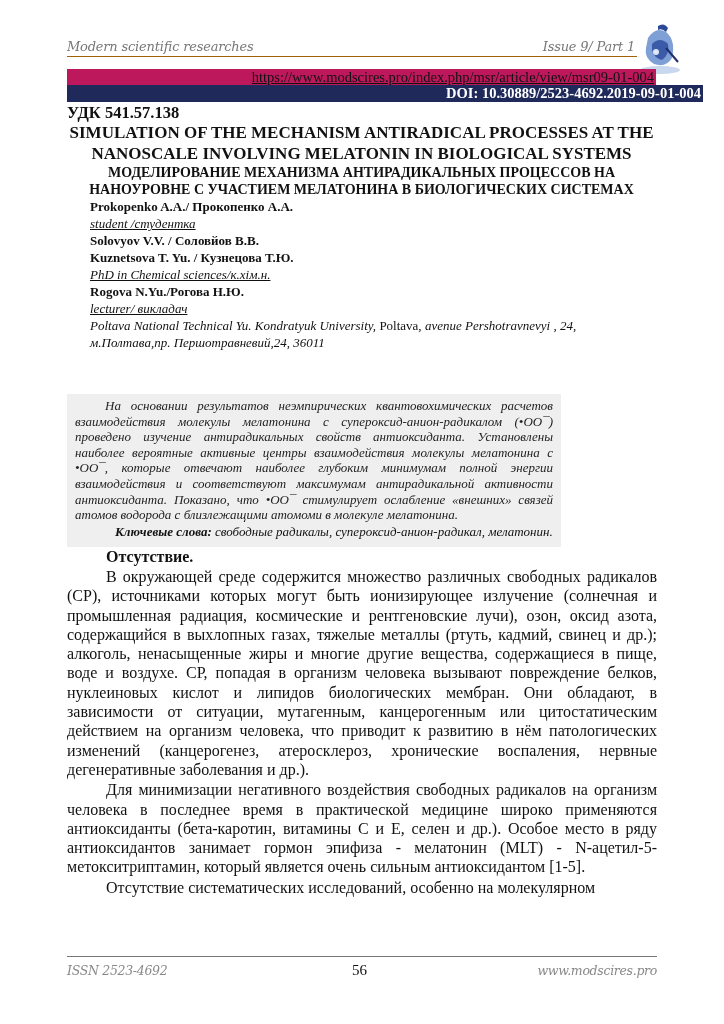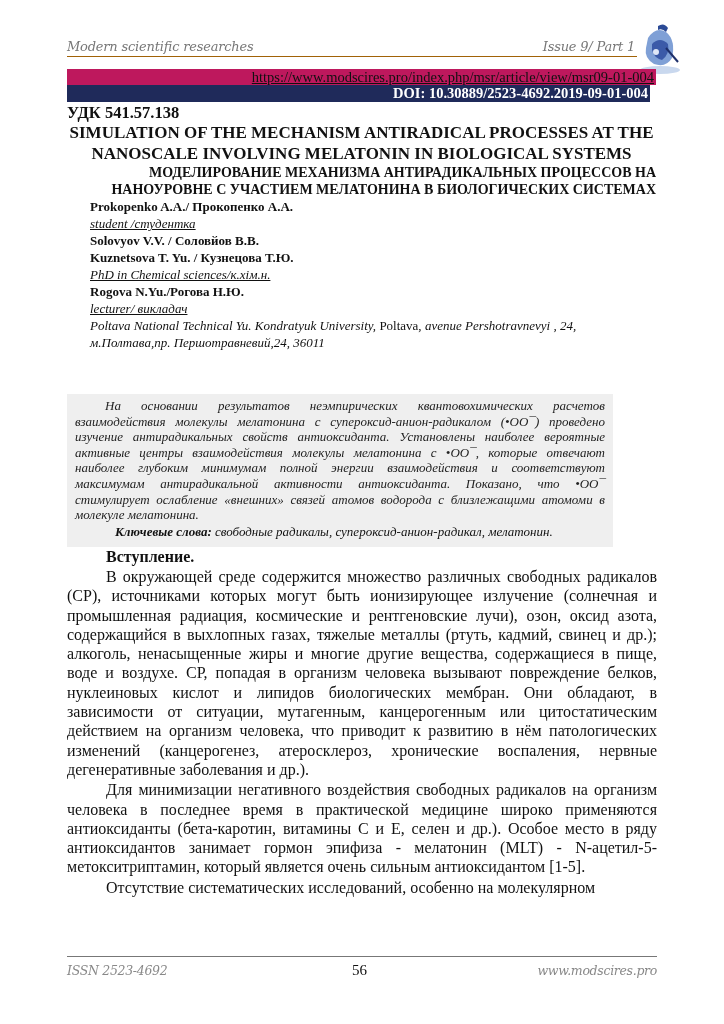--- a/index.html
+++ b/index.html
@@ -7,34 +7,34 @@
   .abs { position: absolute; }
 
   
   .run-head { left: 67px; top: 36px; width: 570px; height: 20px; border-bottom: 1px solid #a16207; }
   .run-left { position: absolute; left: 0; bottom: 2px; font-style: italic; font-size: 13px; color: #777; font-family: "DejaVu Serif", serif; letter-spacing: -0.2px; }
   .run-right { position: absolute; right: 2px; bottom: 2px; font-style: italic; font-size: 13px; color: #777; font-family: "DejaVu Serif", serif; letter-spacing: -0.2px; }
   .logo { left: 636px; top: 18px; width: 46px; height: 60px; }
 
   .url-bar { left: 67px; top: 69px; width: 589px; height: 16px; background: #be185d; }
   .url-bar span { position: absolute; right: 2px; top: 0; font-size: 14.5px; line-height: 16px; text-decoration: underline; color: #111; }
-  .doi-bar { left: 67px; top: 85px; width: 583px; height: 17px; background: #1f2a5a; }
+  .doi-bar { left: 67px; top: 85px; width: 636px; height: 17px; background: #1f2a5a; }
   .doi-bar span { position: absolute; right: 2px; top: 0; font-size: 14.5px; line-height: 17px; font-weight: bold; color: #fff; }
 
   .udk { left: 67px; top: 103px; font-size: 16.5px; font-weight: bold; line-height: 20px; }
   .title-en { left: 67px; top: 122px; width: 589px; text-align: center; font-weight: bold; font-size: 17px; line-height: 21px; }
-  .title-ru { left: 67px; top: 164px; width: 589px; text-align: right; font-weight: bold; font-size: 14px; line-height: 17px; }
+  .title-ru { left: 67px; top: 164px; width: 589px; text-align: center; font-weight: bold; font-size: 14px; line-height: 17px; }
 
   .authors { left: 90px; top: 198px; width: 566px; font-size: 13px; line-height: 17px; }
   .authors .name { font-weight: bold; }
   .authors .role { font-style: italic; text-decoration: underline; }
   .affil { font-style: italic; }
   .affil .up { font-style: normal; }
 
-  .abstract { left: 67px; top: 394px; width: 546px; height: 153px; background: #efefef; }
+  .abstract { left: 67px; top: 394px; width: 494px; height: 153px; background: #efefef; }
   .abstract p { margin: 0; padding: 3px 8px 0 38px; font-style: italic; font-size: 13px; line-height: 15.6px; text-align: justify; text-align-last: left; color: #222; }
   .abstract p.body { padding-left: 8px; text-indent: 30px; }
   .abstract .kw { padding-left: 48px; padding-top: 1px; font-size: 13px; font-style: italic; }
   .abstract .kw b { font-style: italic; }
 
   .section-head { left: 106px; top: 547px; font-weight: bold; font-size: 16px; line-height: 20px; }
   .para { left: 67px; width: 590px; font-size: 16px; line-height: 19.3px; text-align: justify; text-align-last: left; }
   .para p { margin: 0; text-indent: 39px; text-align: justify; }
 
   .foot-line { left: 67px; top: 956px; width: 590px; height: 0; border-top: 1px solid #777; }
@@ -84,21 +84,21 @@
     <div><span>Poltava National Technical Yu. Kondratyuk University,</span><span class="up"> Poltava, </span><span>avenue Pershotravnevyi , 24,</span></div>
     <div>м.Полтава,пр. Першотравневий,24, 36011</div>
   </div>
 </div>
 
 <div class="abs abstract">
   <p class="body" style="padding-top:4px;">На основании результатов неэмпирических квантовохимических расчетов взаимодействия молекулы мелатонина с супероксид-анион-радикалом (•OO¯) проведено изучение антирадикальных свойств антиоксиданта. Установлены наиболее вероятные активные центры взаимодействия молекулы мелатонина с •OO¯, которые  отвечают наиболее глубоким минимумам полной энергии взаимодействия и соответствуют максимумам антирадикальной активности антиоксиданта. Показано, что •OO¯ стимулирует ослабление «внешних» связей атомов водорода с близлежащими атомоми в молекуле мелатонина.</p>
   <div class="kw"><b>Ключевые слова:</b><span> свободные радикалы, супероксид-анион-радикал, мелатонин.</span></div>
 </div>
 
-<div class="abs section-head">Вступление.</div>
+<div class="abs section-head">Отсутствие.</div>
 
 <div class="abs para" style="top:567px;">
   <p>В окружающей среде содержится множество различных свободных радикалов (СР), источниками  которых могут быть ионизирующее излучение (солнечная и промышленная радиация, космические и рентгеновские лучи), озон, оксид азота, содержащийся в выхлопных газах, тяжелые металлы (ртуть, кадмий, свинец и др.); алкоголь, ненасыщенные жиры и многие другие вещества, содержащиеся в пище, воде и воздухе. СР, попадая в организм человека вызывают повреждение белков, нуклеиновых кислот и липидов биологических мембран. Они обладают, в зависимости от ситуации, мутагенным, канцерогенным или цитостатическим действием на организм человека, что приводит к развитию в нём патологических изменений (канцерогенез, атеросклероз, хронические воспаления, нервные дегенеративные заболевания и др.).</p>
   <p style="margin-top:1px;">Для минимизации негативного воздействия свободных радикалов на организм человека в последнее время в практической медицине широко применяются антиоксиданты (бета-каротин, витамины С и Е, селен и др.). Особое место в ряду антиоксидантов занимает гормон эпифиза -  мелатонин (MLT) - N-ацетил-5-метокситриптамин, который является очень сильным антиоксидантом [1-5].</p>
   <p style="margin-top:1px;">Отсутствие систематических исследований, особенно на молекулярном</p>
 </div>
 
 <div class="abs foot-line"></div>
 <div class="abs foot-left">ISSN 2523-4692</div>
 <div class="abs foot-center">56</div>

